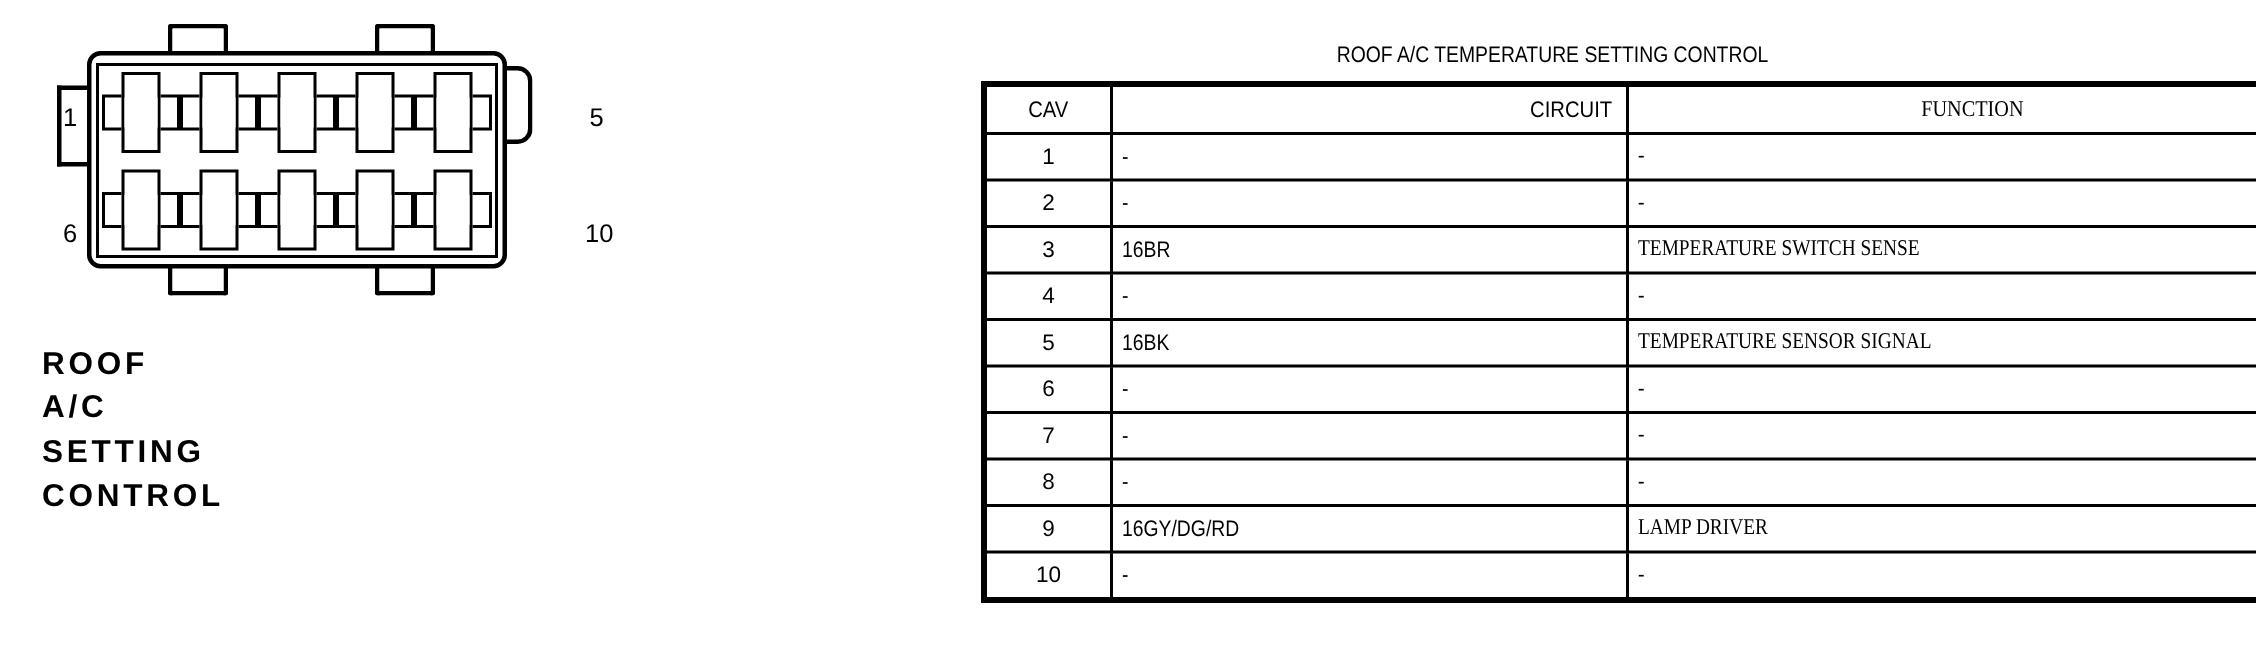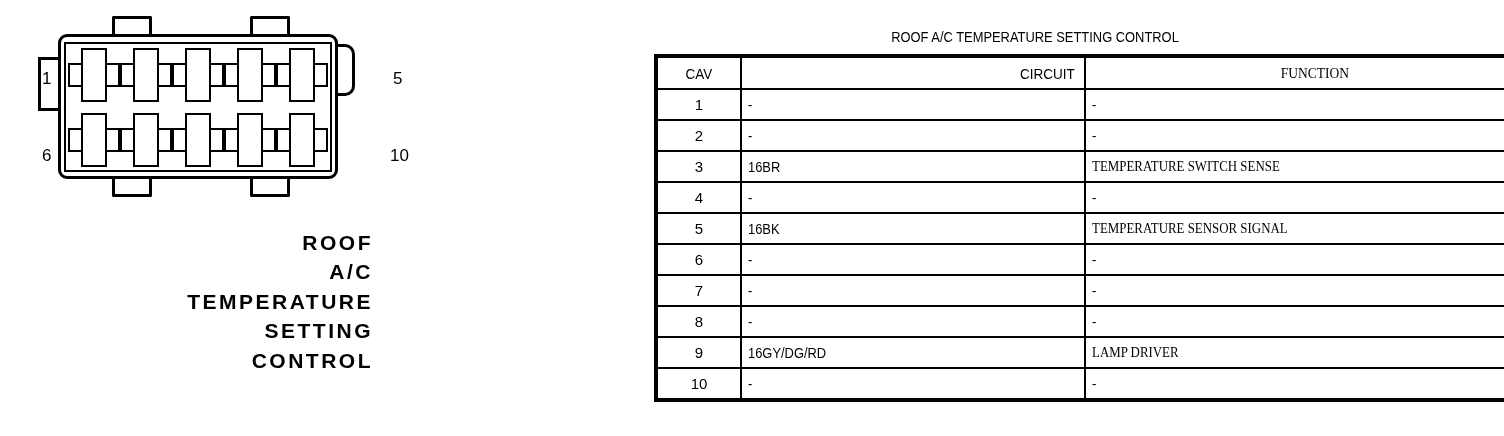--- a/index.html
+++ b/index.html
@@ -45,21 +45,21 @@
 
   
   .pin-num{position:absolute;font-size:17px;line-height:1;font-family:"Liberation Sans",sans-serif;}
   #pin-1{left:14px;top:58px;}
   #pin-5{left:365px;top:58px;}
   #pin-6{left:14px;top:135px;}
   #pin-10{left:362px;top:135px;}
 
   
   #connector-caption{position:absolute;left:28px;top:228px;width:345px;
-                     text-align:right;font-weight:bold;font-size:21px;
+                     text-align:left;font-weight:bold;font-size:21px;
                      letter-spacing:2.5px;line-height:1.40;
                      font-family:"Liberation Sans",sans-serif;}
   #connector-caption div{white-space:nowrap;}
 
   
   #table-panel{position:absolute;left:610px;top:28px;width:856px;}
   #table-title{font-size:15px;text-align:center;width:850px;margin:0 0 9px 0;
                transform:scaleX(.86);transform-origin:center top;white-space:nowrap;}
 
   table.pinout{border-collapse:collapse;width:850px;table-layout:fixed;
@@ -150,21 +150,20 @@
 
     <span class="pin-num" id="pin-1">1</span>
     <span class="pin-num" id="pin-5">5</span>
     <span class="pin-num" id="pin-6">6</span>
     <span class="pin-num" id="pin-10">10</span>
   </div>
 
   <div id="connector-caption">
     <div>ROOF</div>
     <div>A/C</div>
-    <div>TEMPERATURE</div>
     <div>SETTING</div>
     <div>CONTROL</div>
   </div>
 </div>
 
 <div id="table-panel">
 
   <div id="table-title">ROOF A/C TEMPERATURE SETTING CONTROL</div>
 
   <table class="pinout">

